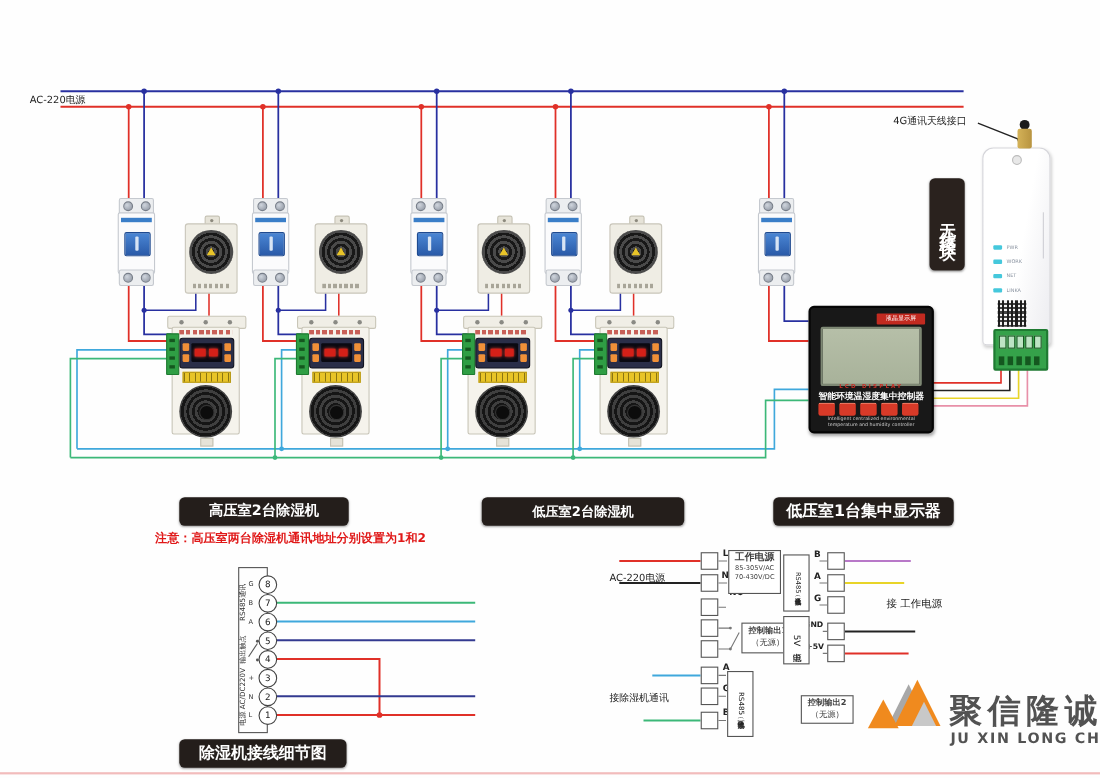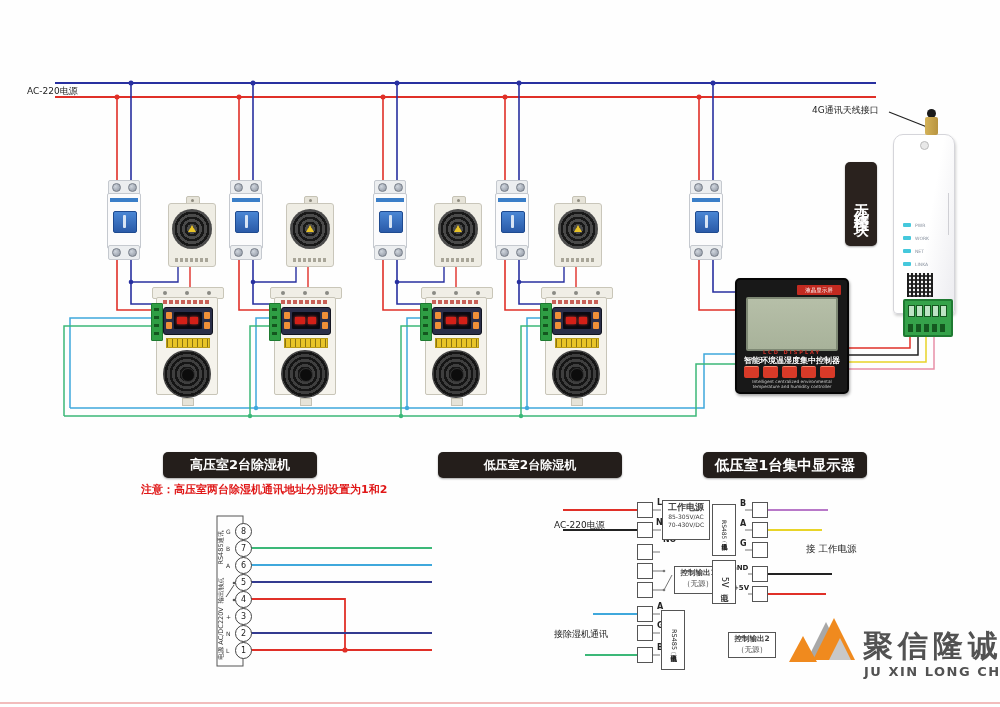--- a/index.html
+++ b/index.html
@@ -489,20 +489,21 @@
   <div class="circ" style="left:235px;top:642px;">1</div>
   <div class="ttag" style="left:226px;top:528px;">G</div>
   <div class="ttag" style="left:226px;top:545px;">B</div>
   <div class="ttag" style="left:226px;top:562px;">A</div>
   <div class="ttag" style="left:226px;top:613px;">+</div>
   <div class="ttag" style="left:226px;top:630px;">N</div>
   <div class="ttag" style="left:226px;top:647px;">L</div>
   <div class="rot" style="left:190px;top:543px;width:62px;">RS485通讯</div>
   <div class="rot" style="left:195px;top:586px;width:52px;">输出触点</div>
   <div class="rot" style="left:186px;top:629px;width:70px;">电源 AC/DC220V</div>
+  <div class="tagbox" style="left:163px;top:672px;width:152px;height:26px;font-size:14.5px;line-height:26px;">除湿机接线细节图</div>
 
   <div class="sq" style="left:637px;top:502px;"></div>
   <div class="sq" style="left:637px;top:522px;"></div>
   <div class="sq" style="left:637px;top:544px;"></div>
   <div class="sq" style="left:637px;top:563px;"></div>
   <div class="sq" style="left:637px;top:582px;"></div>
   <div class="sq" style="left:637px;top:606px;"></div>
   <div class="sq" style="left:637px;top:625px;"></div>
   <div class="sq" style="left:637px;top:647px;"></div>
   <div class="slab" style="left:657px;top:498px;font-size:8px;font-weight:bold;">L</div>

